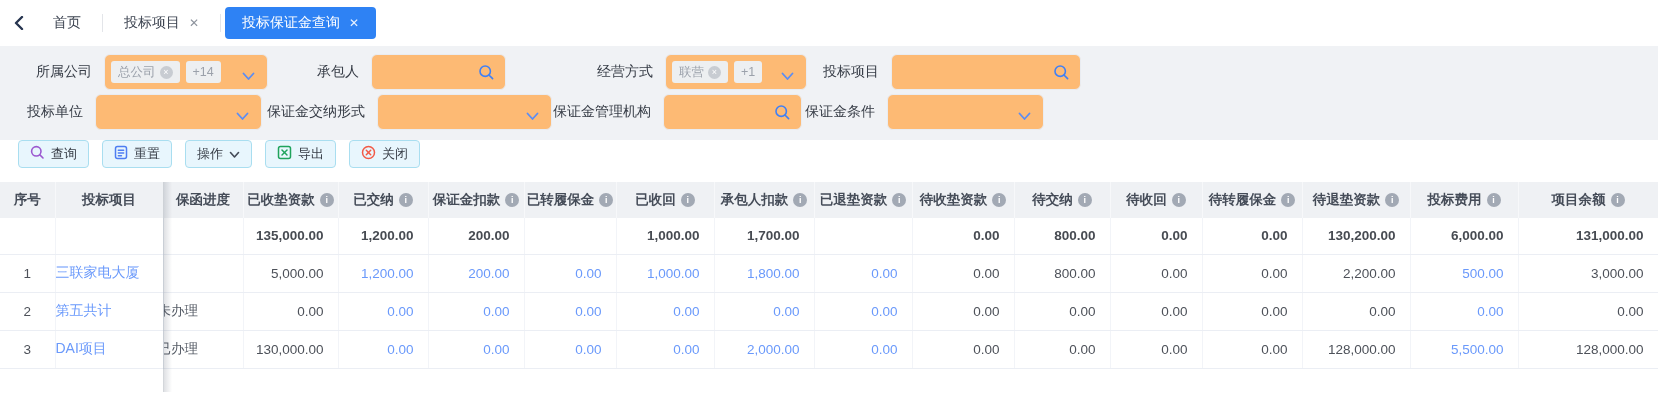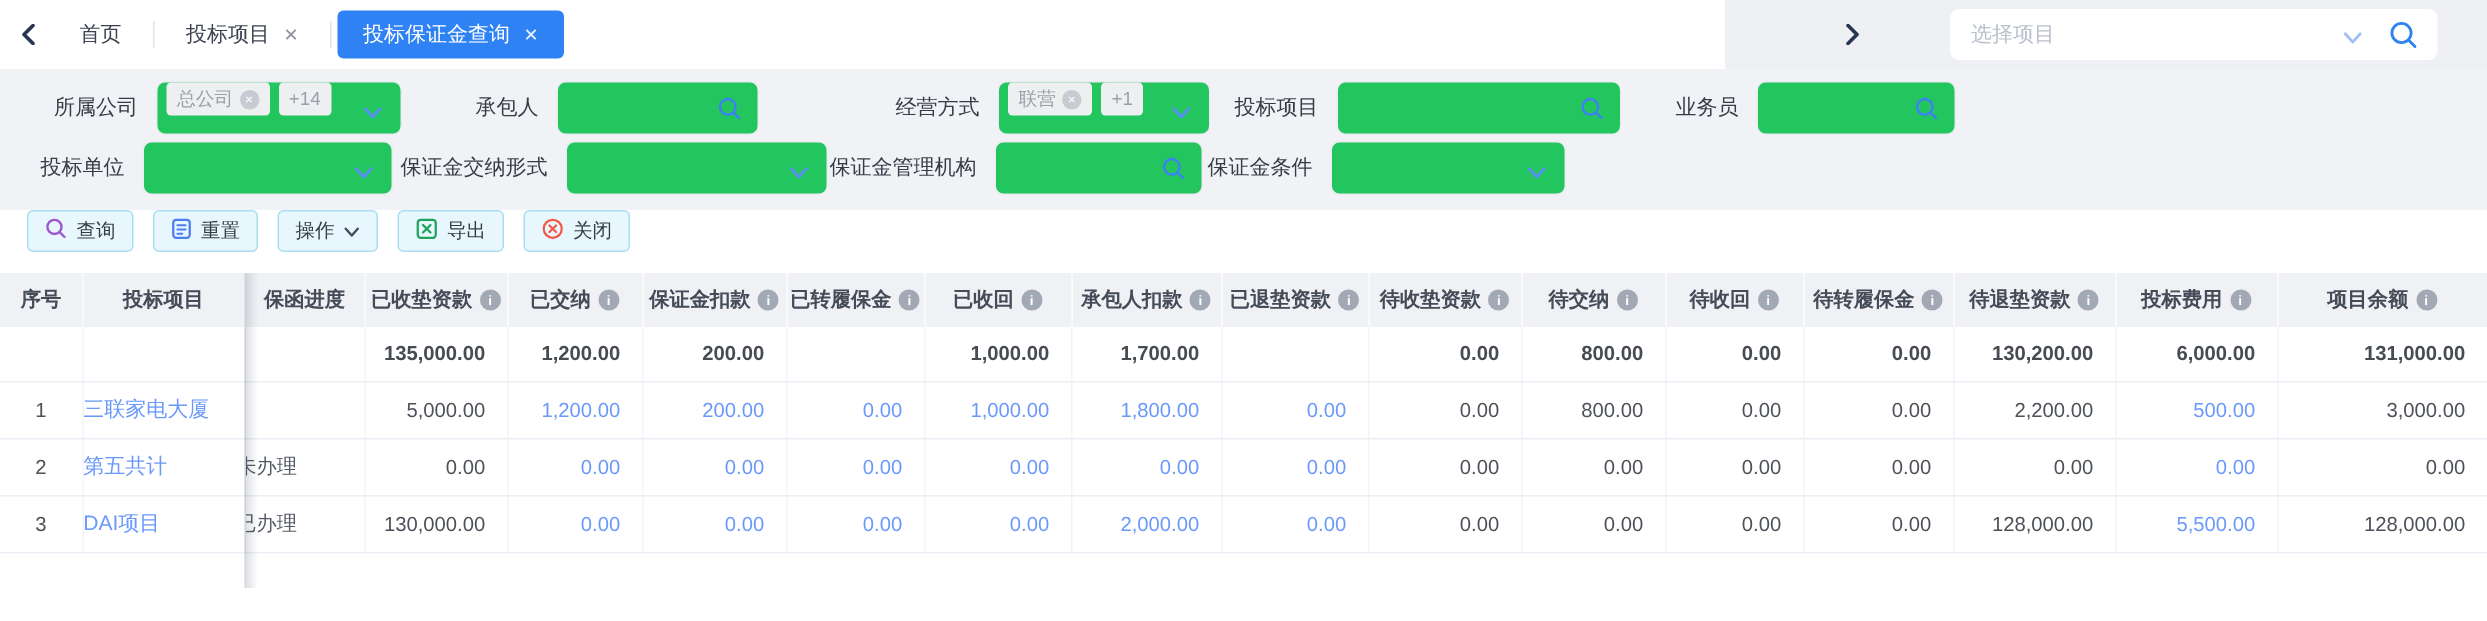--- a/index.html
+++ b/index.html
@@ -20,21 +20,21 @@
   .proj-select { position:relative; margin-left:52px; width:325px; height:34px; background:#fff; border-radius:6px; display:flex; align-items:center; cursor:pointer; }
   .proj-select .ph { margin-left:14px; font-size:14px; color:#b9c0ca; }
   .proj-select .sel-chev { position:absolute; right:50px; top:11px; }
   .proj-select .big-q { position:absolute; right:12px; top:7px; }
 
   
   .filters { position:absolute; left:0; top:46px; width:1658px; height:94px; background:#f0f2f5; }
   .fgroup { position:absolute; height:36px; display:flex; align-items:center; }
   .frow1 { top:8px; } .frow2 { top:48px; }
   .flabel { font-size:14px; color:#363c46; margin-right:12px; white-space:nowrap; }
-  .ctrl { position:relative; height:36px; background:#22c55e; border:1px solid #e9ecf1; border-radius:6px; display:flex; }
+  .ctrl { position:relative; height:36px; background:#fdba74; border:1px solid #e9ecf1; border-radius:6px; display:flex; align-items:center; }
   .ctrl input { border:none; outline:none; background:transparent; height:32px; width:calc(100% - 40px); margin-left:10px; font-size:14px; color:#363c46; }
   .ctrl .chev { position:absolute; right:12px; top:12px; }
   .ctrl .mag { position:absolute; right:10px; top:9px; }
   .chip { display:flex; align-items:center; gap:4px; background:#edeff1; border-radius:3px; height:22px; padding:0 7px; margin-left:6px; font-size:12.5px; color:#9ba1ab; white-space:nowrap; }
   .chip .chip-x { width:13px; height:13px; border-radius:50%; background:#c8ccd2; color:#fff; font-size:9px; line-height:13px; text-align:center; cursor:pointer; }
 
   
   .toolbar { position:absolute; left:0; top:140px; width:1658px; height:28px; background:#fff; display:flex; align-items:center; padding-left:18px; gap:13px; }
   .tbtn { display:flex; align-items:center; gap:6px; height:28px; padding:0 11px; background:#e8f6fd; border:1px solid #a9def0; border-radius:4px; font-size:13px; color:#363c46; cursor:pointer; white-space:nowrap; }
 
@@ -71,41 +71,20 @@
     <div class="tab">
       <span>投标项目</span>
       <span class="x">✕</span>
     </div>
     <div class="tab-div"></div>
     <div class="tab active">
       <span>投标保证金查询</span>
       <span class="x">✕</span>
     </div>
 
-    <div class="tabbar-right">
-      <span class="nav-chev fwd">
-        <svg width="10" height="14" viewBox="0 0 10 14">
-            <polyline points="2,1 8,7 2,13" fill="none" stroke="#273550" stroke-width="2.4" stroke-linecap="round" stroke-linejoin="round"></polyline>
-          </svg>
-      </span>
-      <div class="proj-select">
-        <span class="ph">选择项目</span>
-        <span class="sel-chev">
-          <svg width="13" height="9" viewBox="0 0 13 9">
-              <polyline points="1.5,1.5 6.5,7 11.5,1.5" fill="none" stroke="#9fc0f7" stroke-width="1.8" stroke-linecap="round" stroke-linejoin="round"></polyline>
-            </svg>
-        </span>
-        <span class="big-q">
-          <svg width="21" height="21" viewBox="0 0 21 21">
-              <circle cx="9" cy="9" r="6.4" fill="none" stroke="#2e82f4" stroke-width="1.9"></circle>
-              <line x1="13.8" y1="13.8" x2="18" y2="18" stroke="#2e82f4" stroke-width="1.9" stroke-linecap="round"></line>
-            </svg>
-        </span>
-      </div>
-    </div>
   </div>
 
   <div class="filters">
 
     <div class="fgroup frow1" style="left:36px;">
       <span class="flabel">所属公司</span>
       <div class="ctrl" style="width:164px;">
         <span class="chip">
             <span>总公司</span>
             <span class="chip-x">×</span>
@@ -146,30 +125,20 @@
       <span class="flabel">投标项目</span>
       <div class="ctrl" style="width:190px;">
         <input style="">
         <span class="mag"><svg width="17" height="17" viewBox="0 0 17 17">
               <circle cx="7.2" cy="7.2" r="5.2" fill="none" stroke="#3f80f6" stroke-width="1.6"></circle>
               <line x1="11.2" y1="11.2" x2="14.6" y2="14.6" stroke="#3f80f6" stroke-width="1.6" stroke-linecap="round"></line>
             </svg></span>
       </div>
     </div>
 
-    <div class="fgroup frow1" style="left:1117px;">
-      <span class="flabel">业务员</span>
-      <div class="ctrl" style="width:133px;">
-        <input style="">
-        <span class="mag"><svg width="17" height="17" viewBox="0 0 17 17">
-              <circle cx="7.2" cy="7.2" r="5.2" fill="none" stroke="#3f80f6" stroke-width="1.6"></circle>
-              <line x1="11.2" y1="11.2" x2="14.6" y2="14.6" stroke="#3f80f6" stroke-width="1.6" stroke-linecap="round"></line>
-            </svg></span>
-      </div>
-    </div>
 
     <div class="fgroup frow2" style="left:27px;">
       <span class="flabel">投标单位</span>
       <div class="ctrl" style="width:167px;">
         <span class="chev"><svg width="13" height="9" viewBox="0 0 13 9">
               <polyline points="1.5,1.5 6.5,7 11.5,1.5" fill="none" stroke="#5a8df5" stroke-width="1.8" stroke-linecap="round" stroke-linejoin="round"></polyline>
             </svg></span>
       </div>
     </div>
 

